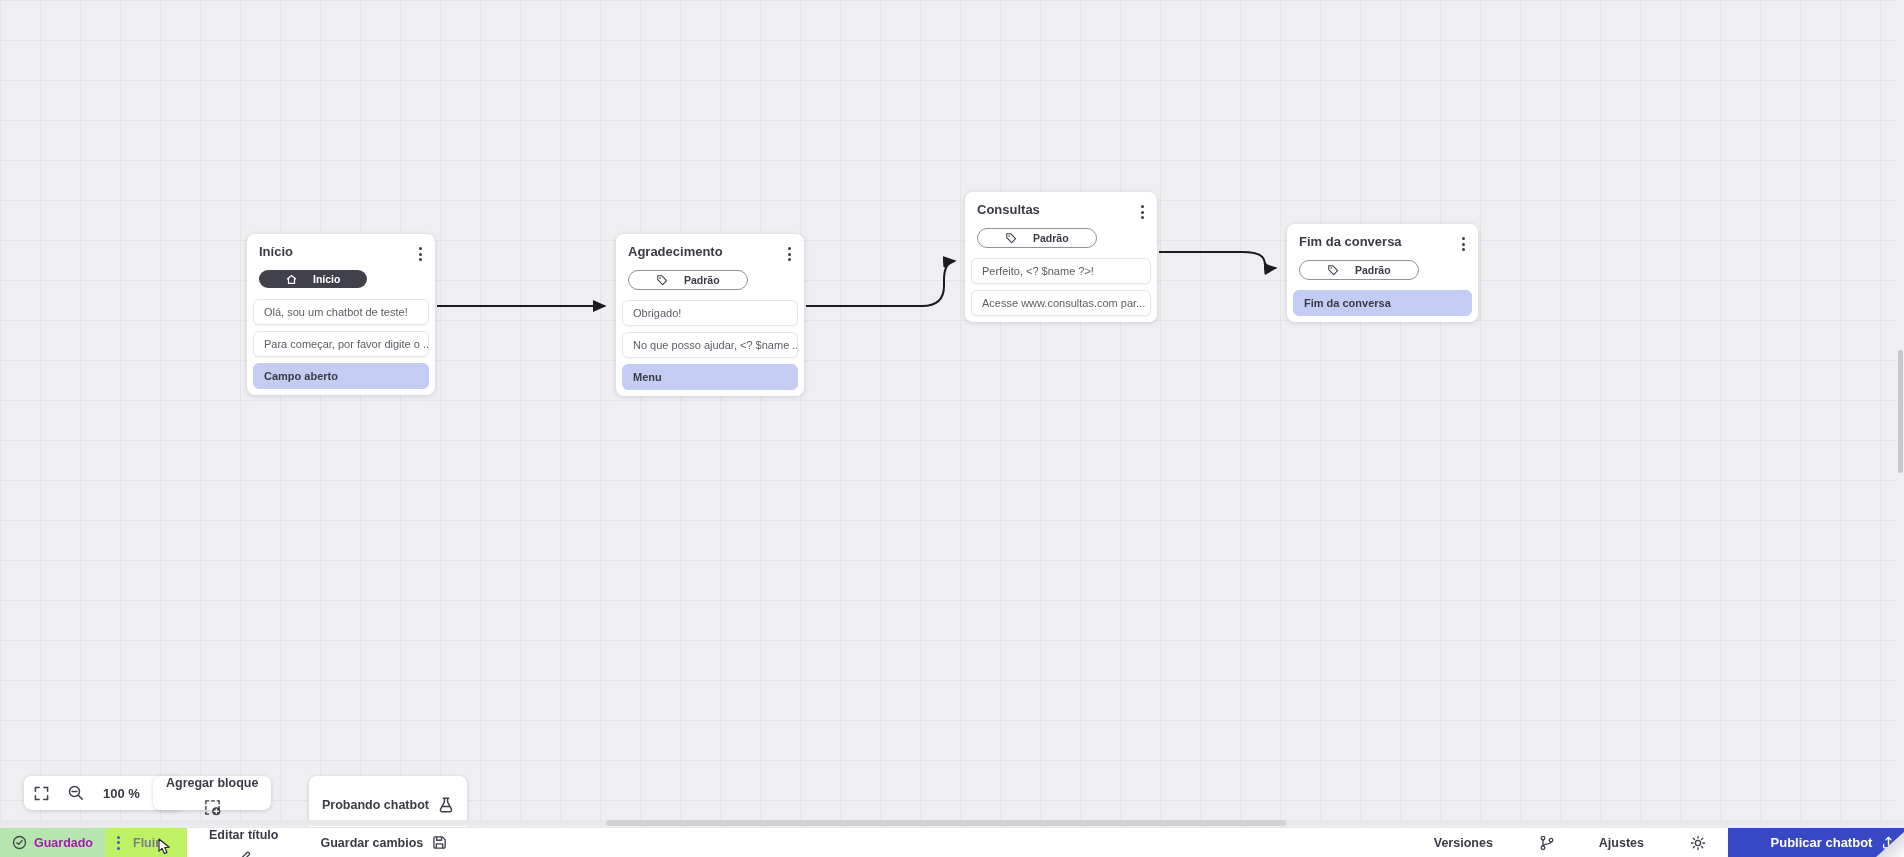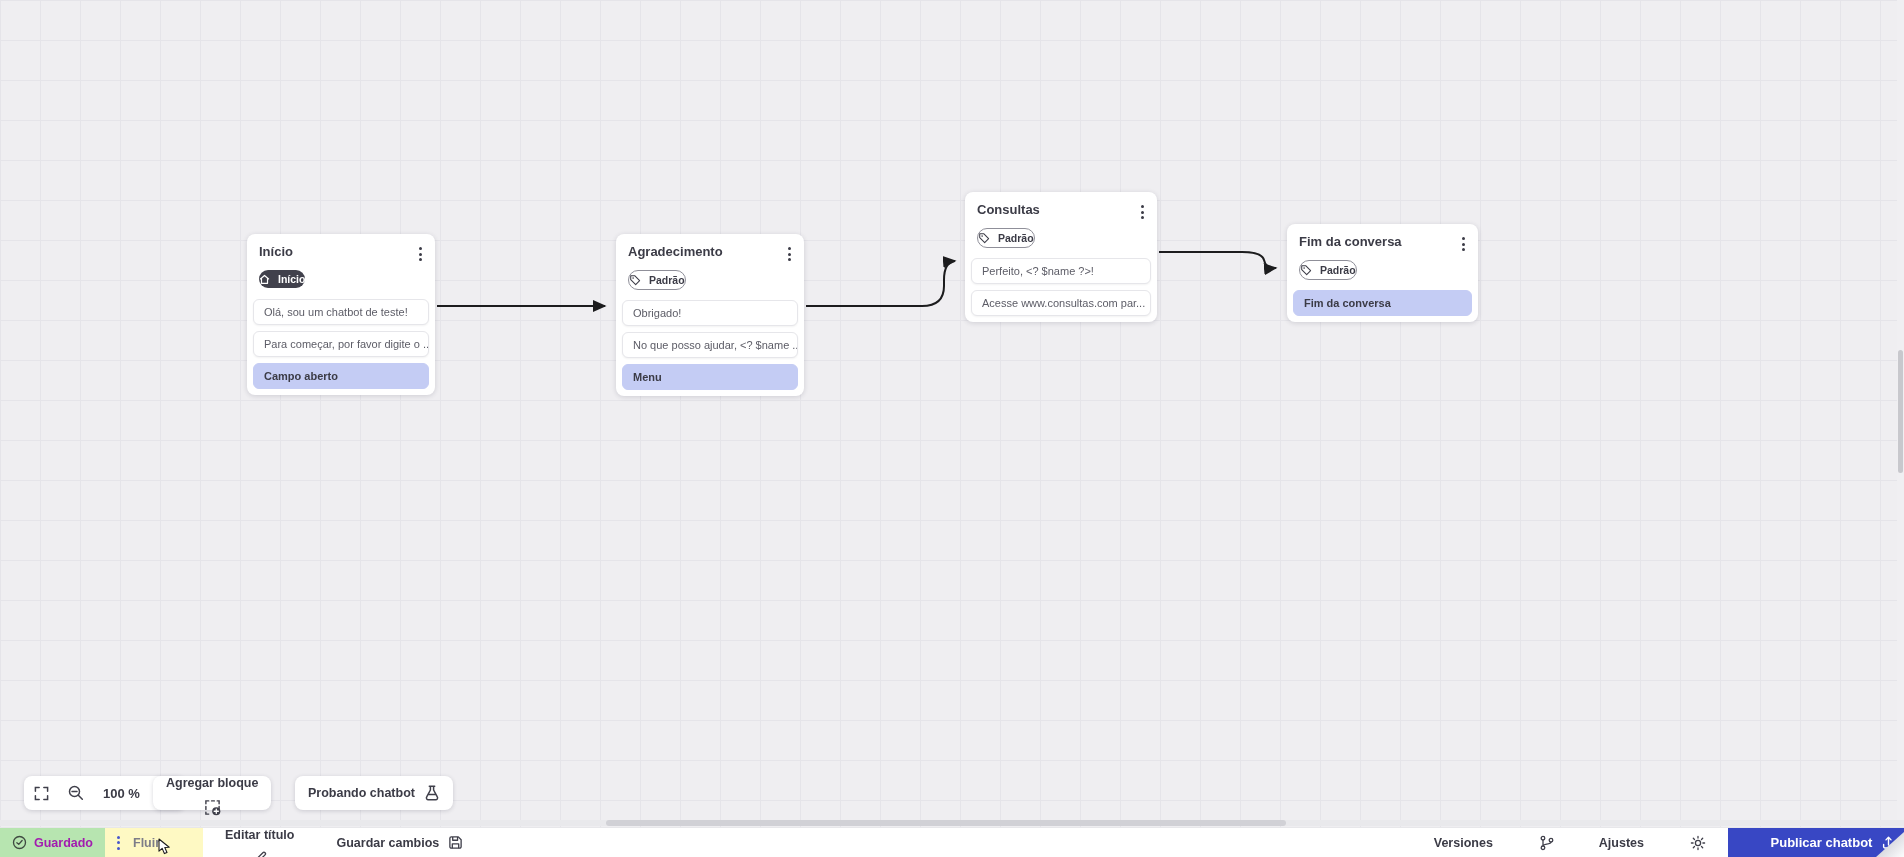--- a/index.html
+++ b/index.html
@@ -16,21 +16,21 @@
   
   .node{
     position:absolute;background:#fff;border-radius:8px;
     box-shadow:0 1px 5px rgba(40,40,60,.16);
     padding:10px 0 6px;
   }
   .node-head{display:flex;justify-content:space-between;align-items:flex-start;padding:0 8px 0 12px;}
   .node-title{font-size:13px;font-weight:700;color:#3b3b46;line-height:16px;}
   .kebab{display:flex;flex-direction:column;gap:2.5px;padding:3px 5px;cursor:pointer;}
   .kebab i{width:3px;height:3px;border-radius:50%;background:#3b3b46;}
-  .badge{display:inline-flex;align-items:center;gap:8px;height:18px;padding:0 0;
+  .badge{display:inline-flex;align-items:center;gap:16px;height:18px;padding:0 27px;
     border-radius:10px;font-size:10.5px;font-weight:700;margin:6px 0 0 12px;line-height:18px;}
   .badge.dark{background:#41414c;color:#fff;}
   .badge.outline{background:#fff;border:1px solid #8f8f99;color:#3b3b46;}
   .msgs{padding:10px 6px 0;}
   .msg{
     height:24px;display:flex;align-items:center;padding:0 10px;border-radius:6px;
     font-size:11px;color:#5c5c66;background:#fff;border:1px solid #e6e6ea;
     box-shadow:0 1px 2px rgba(0,0,0,.05);margin-top:6px;
     white-space:nowrap;overflow:hidden;cursor:pointer;
   }
@@ -44,36 +44,36 @@
   #edges{position:absolute;left:0;top:0;pointer-events:none;}
   
   .panel{
     position:absolute;top:776px;height:34px;background:#fff;border-radius:8px;
     box-shadow:0 1px 4px rgba(40,40,60,.18);display:flex;align-items:center;
     font-size:12.5px;font-weight:700;color:#3b3b46;cursor:pointer;
   }
   #zoom-panel{left:24px;padding:0 10px;gap:19px;cursor:default;}
   #zoom-panel .zlvl{font-size:13px;font-weight:600;}
   #add-block{left:153px;padding:0 13px;gap:9px;flex-direction:column;}
-  #test-chatbot{left:295px;padding:0 13px;gap:9px;}
+  #test-chatbot{left:309px;padding:12px 13px;gap:9px;}
   .icn{display:inline-flex;align-items:center;justify-content:center;}
   .icn svg{display:block;}
   
   #hscroll-track{position:absolute;left:0;width:1904px;top:820px;height:6px;background:#e9e9ec;}
   #hscroll-thumb{position:absolute;left:606px;top:0;width:680px;height:6px;background:#d1d1d6;border-radius:3px;}
   #vscroll-track{position:absolute;right:0;top:0;width:7px;height:820px;background:#f0eff2;}
   #vscroll-thumb{position:absolute;right:1px;top:350px;width:5px;height:123px;background:#c8c8cd;border-radius:3px;}
   
   #bottom-bar{
     position:absolute;left:0;bottom:0;width:1904px;height:30px;background:#fff;
     border-top:1px solid #e7e7ea;display:flex;align-items:stretch;
     font-size:12.5px;font-weight:600;color:#3b3b46;box-sizing:border-box;
   }
   .bb-saved{width:105px;background:#b7e5b0;display:flex;align-items:center;justify-content:center;gap:7px;color:#a21caf;}
-  .bb-flow-tab{width:98px;background:#fef9c3;display:flex;align-items:center;gap:13px;padding-left:12px;color:#7d7d88;box-sizing:border-box;cursor:pointer;}
+  .bb-flow-tab{width:82px;background:#bef264;display:flex;align-items:center;gap:13px;padding-left:12px;color:#7d7d88;box-sizing:border-box;cursor:pointer;}
   .drag-dots{display:flex;flex-direction:column;gap:2.5px;}
   .drag-dots i{width:3px;height:3px;border-radius:50%;background:#4856cc;}
   .bb-item{display:flex;align-items:center;gap:9px;padding:0 14px;cursor:pointer;}
   #edit-title{margin-left:8px;flex-direction:column;}
   #save-changes{margin-left:14px;}
   .bb-right{margin-left:auto;display:flex;align-items:stretch;}
   .bb-right .bb-item{padding:0 22px;gap:46px;}
   #publish-btn{
     width:141px;background:#3847c4;color:#fff;font-weight:700;font-size:13px;
     display:flex;align-items:center;justify-content:center;gap:9px;cursor:pointer;padding-left:35px;

